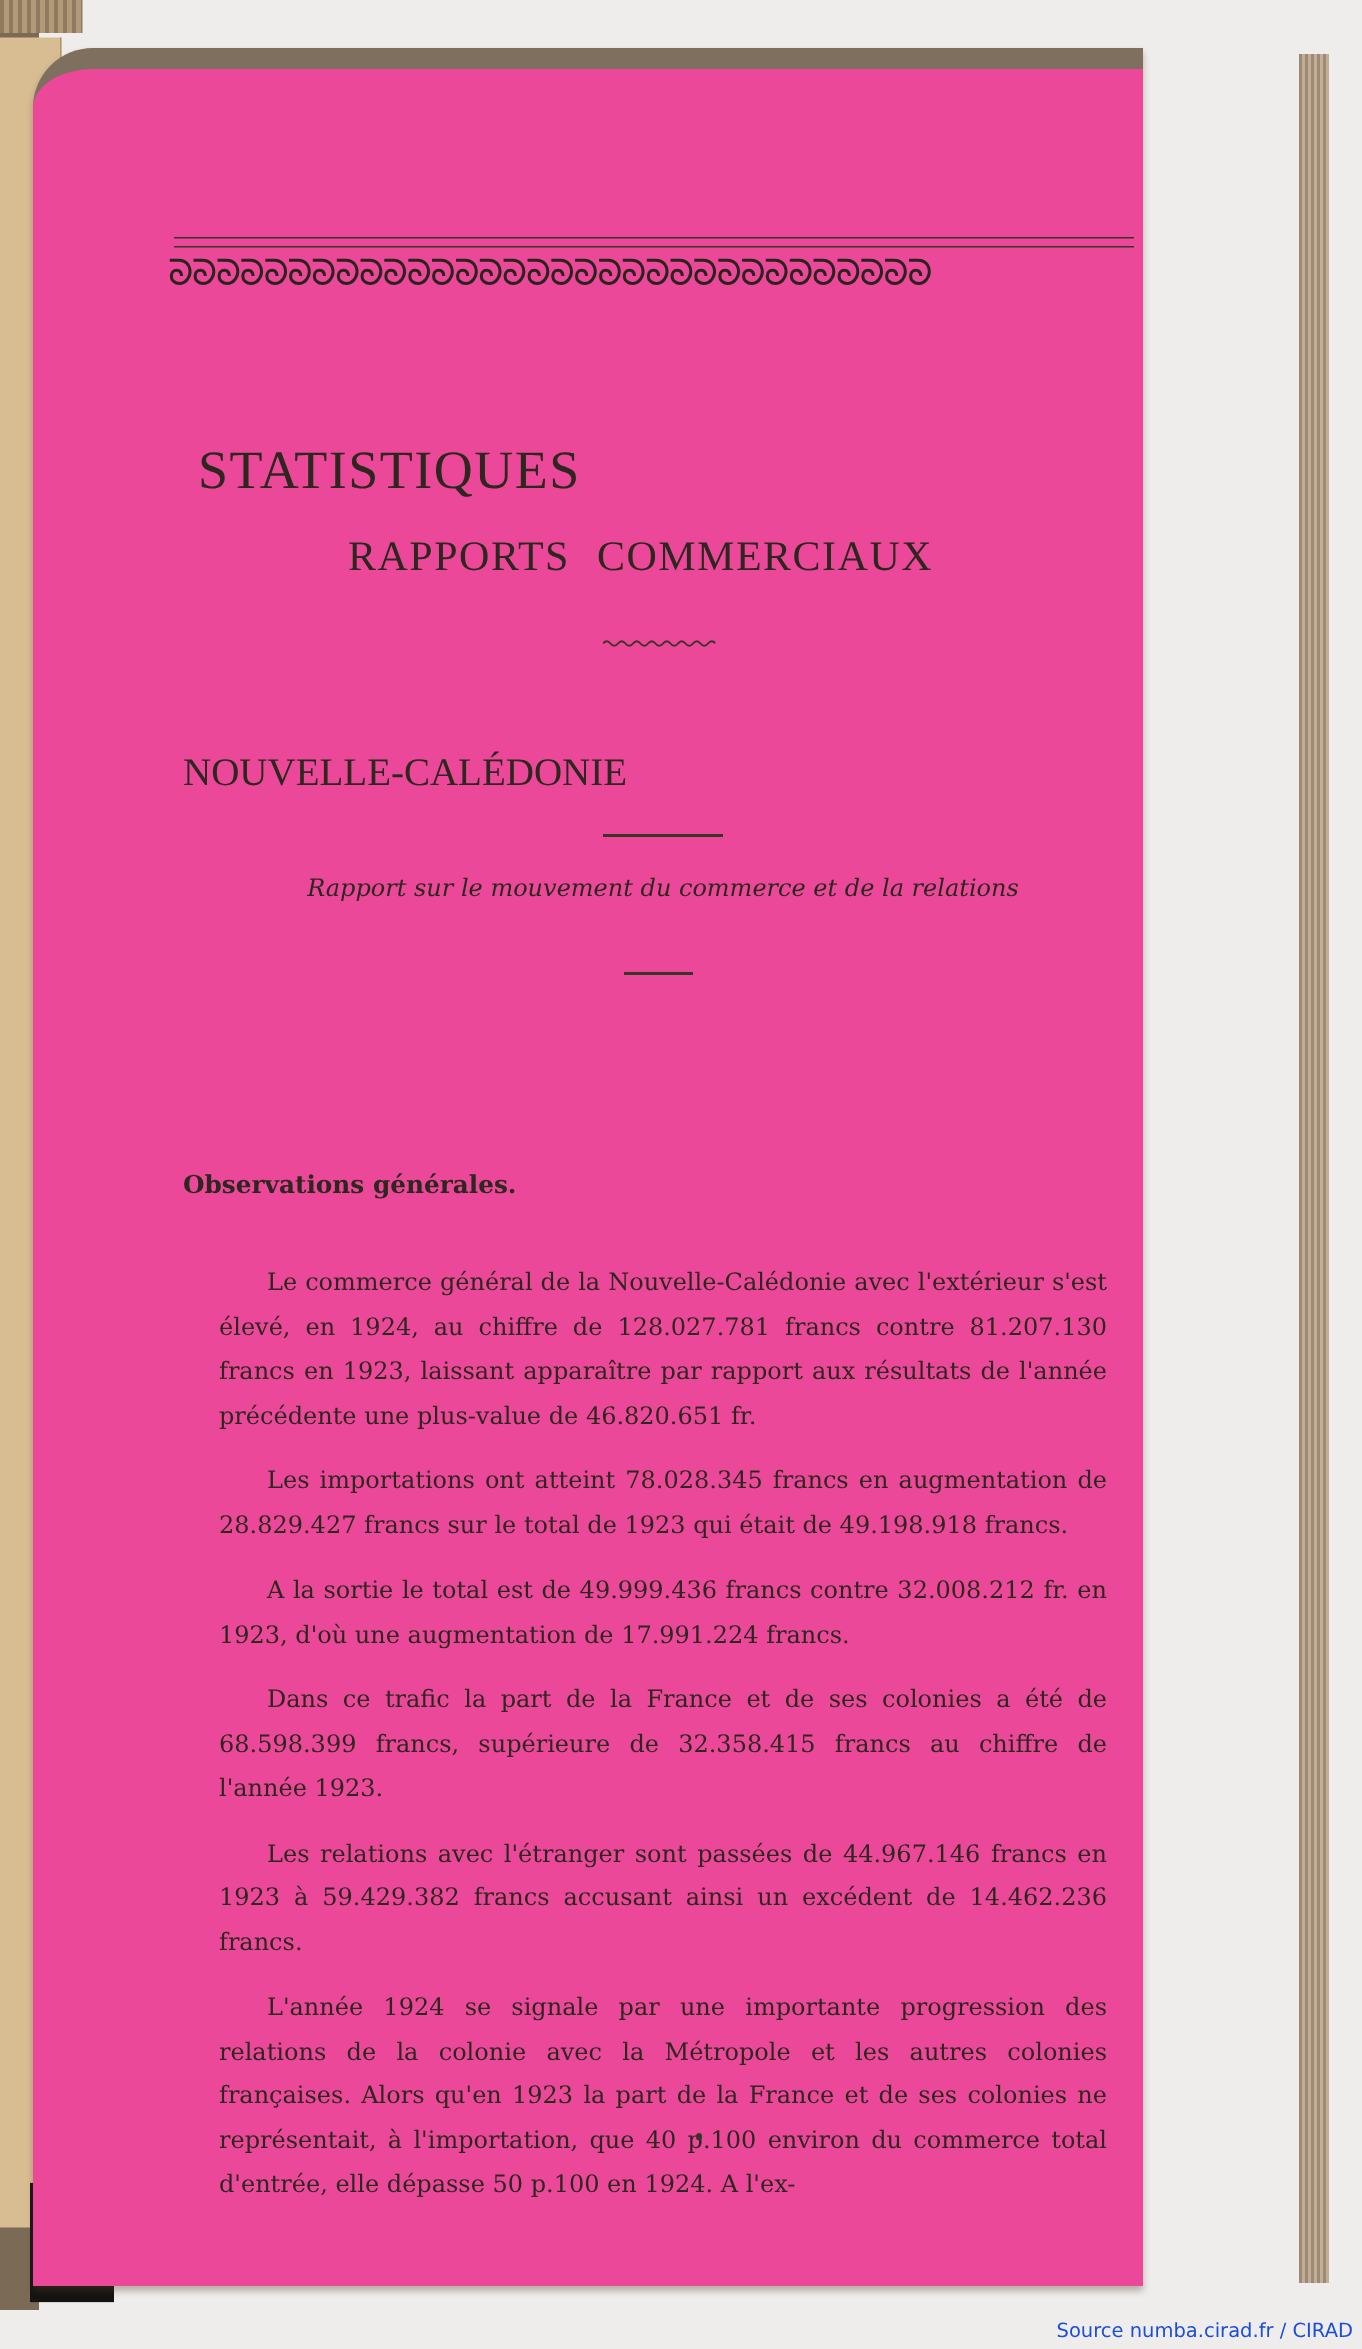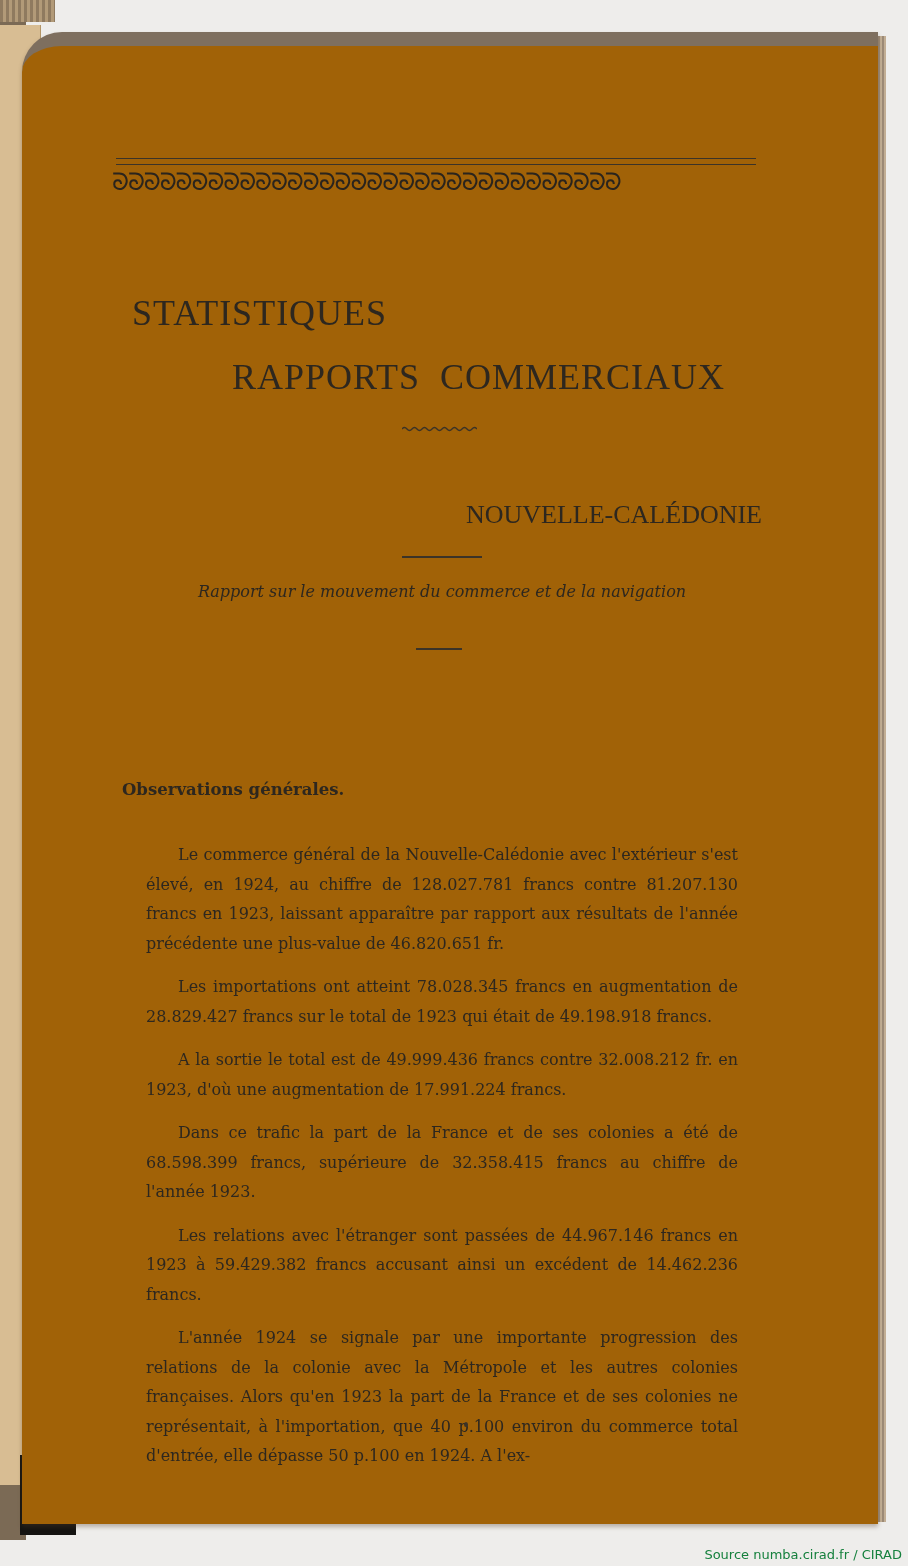--- a/index.html
+++ b/index.html
@@ -22,22 +22,22 @@
     background:#d8bd93;
     border-right:1px solid #b39567;
   }
   .ribbon {
     position:absolute; left:20px; top:1455px; width:56px; height:80px;
     background:#151412;
     clip-path:polygon(0 0, 45% 0, 100% 35%, 100% 100%, 0 100%);
   }
   
   .page {
-    position:absolute; left:22px; top:32px; width:856px; height:1478px;
-    background:#a16207;
+    position:absolute; left:22px; top:32px; width:740px; height:1478px;
+    background:#ec4899;
     border-top:14px solid #7e6f5f;
     border-radius:40px 0 0 0;
     box-shadow: 0 3px 4px rgba(80,60,40,0.35);
   }
   .page-edges {
     position:absolute; left:866px; top:36px; width:20px; height:1486px;
     background:repeating-linear-gradient(90deg,#9c8a76 0 2px,#c2ae94 2px 4px);
   }
   .page-inner {
     position:absolute; left:100px; top:0; width:640px;
@@ -52,27 +52,27 @@
     font-family:"DejaVu Sans", sans-serif;
     font-size:24px; line-height:28px; letter-spacing:-1px;
     color:#2a241d; white-space:nowrap; overflow:hidden;
   }
   .title1 {
     position:absolute; left:10px; top:246px;
     font-family:"Liberation Serif", serif; font-size:36px; letter-spacing:1px;text-align:center;
   }
   .title2 {
     position:absolute; left:110px; top:310px;
-    font-family:"Liberation Serif", serif; font-size:36px; letter-spacing:1px; word-spacing:10px;
+    font-family:"Liberation Serif", serif; font-size:28px; letter-spacing:1px; word-spacing:10px;
   }
   .wavy {
     position:absolute; left:280px; top:380px; width:75px; height:6px;
   }
   .colony {
-    position:absolute; left:0; width:640px; top:454px; text-align:right;
+    position:absolute; left:0; width:640px; top:454px; text-align:left;
     font-family:"Liberation Serif", serif; font-size:26px;
   }
   .hr1 { position:absolute; left:280px; top:510px; width:80px; border-top:2px solid #3b3328; }
   .subtitle {
     position:absolute; left:0; width:640px; top:532px; text-align:center;
     font-family:"DejaVu Serif", serif; font-style:italic; font-size:16px; line-height:28px;
   }
   .hr2 { position:absolute; left:294px; top:602px; width:46px; border-top:2px solid #3b3328; }
   .section {
     position:absolute; left:0; width:640px; top:650px; text-align:center;
@@ -88,21 +88,21 @@
     text-align:justify;
   }
   .body p { margin:14px; text-indent:32px; }
   .body p + p { margin-top:5px; }
   .bullet {
     position:absolute; left:342px; top:1376px; width:4px; height:5px;
     border-radius:50%; background:#3b3328;
   }
   .source {
     position:absolute; right:6px; bottom:4px;
-    font-family:"DejaVu Sans", sans-serif; font-size:13px; color:#15803d;
+    font-family:"DejaVu Sans", sans-serif; font-size:13px; color:#1d4ed8;
   }
 </style>
 </head>
 <body>
 
 <div class="left-cover"></div>
 <div class="left-cover-top"></div>
 <div class="left-page"></div>
 <div class="ribbon"></div>
 <div class="page-edges"></div>
@@ -116,21 +116,21 @@
     <div class="title2">RAPPORTS COMMERCIAUX</div>
 
     <svg class="wavy" viewBox="0 0 75 6" preserveAspectRatio="none">
       <path d="M0 3 q2.5 -3 5 0 t5 0 t5 0 t5 0 t5 0 t5 0 t5 0 t5 0 t5 0 t5 0 t5 0 t5 0 t5 0 t5 0 t5 0" fill="none" stroke="#3b3328" stroke-width="1.3"></path>
     </svg>
 
     <div class="colony">NOUVELLE-CALÉDONIE</div>
     <div class="hr1"></div>
 
     <div class="subtitle">
-      <div>Rapport sur le mouvement du commerce et de la navigation</div>
+      <div>Rapport sur le mouvement du commerce et de la relations</div>
     </div>
     <div class="hr2"></div>
 
     <div class="section">
     </div>
 
     <div class="obs">Observations générales.</div>
 
     <div class="body">
       <p>Le commerce général de la Nouvelle-Calédonie avec l'extérieur s'est élevé, en 1924, au chiffre de 128.027.781 francs contre 81.207.130 francs en 1923, laissant apparaître par rapport aux résultats de l'année précédente une plus-value de 46.820.651 fr.</p>

